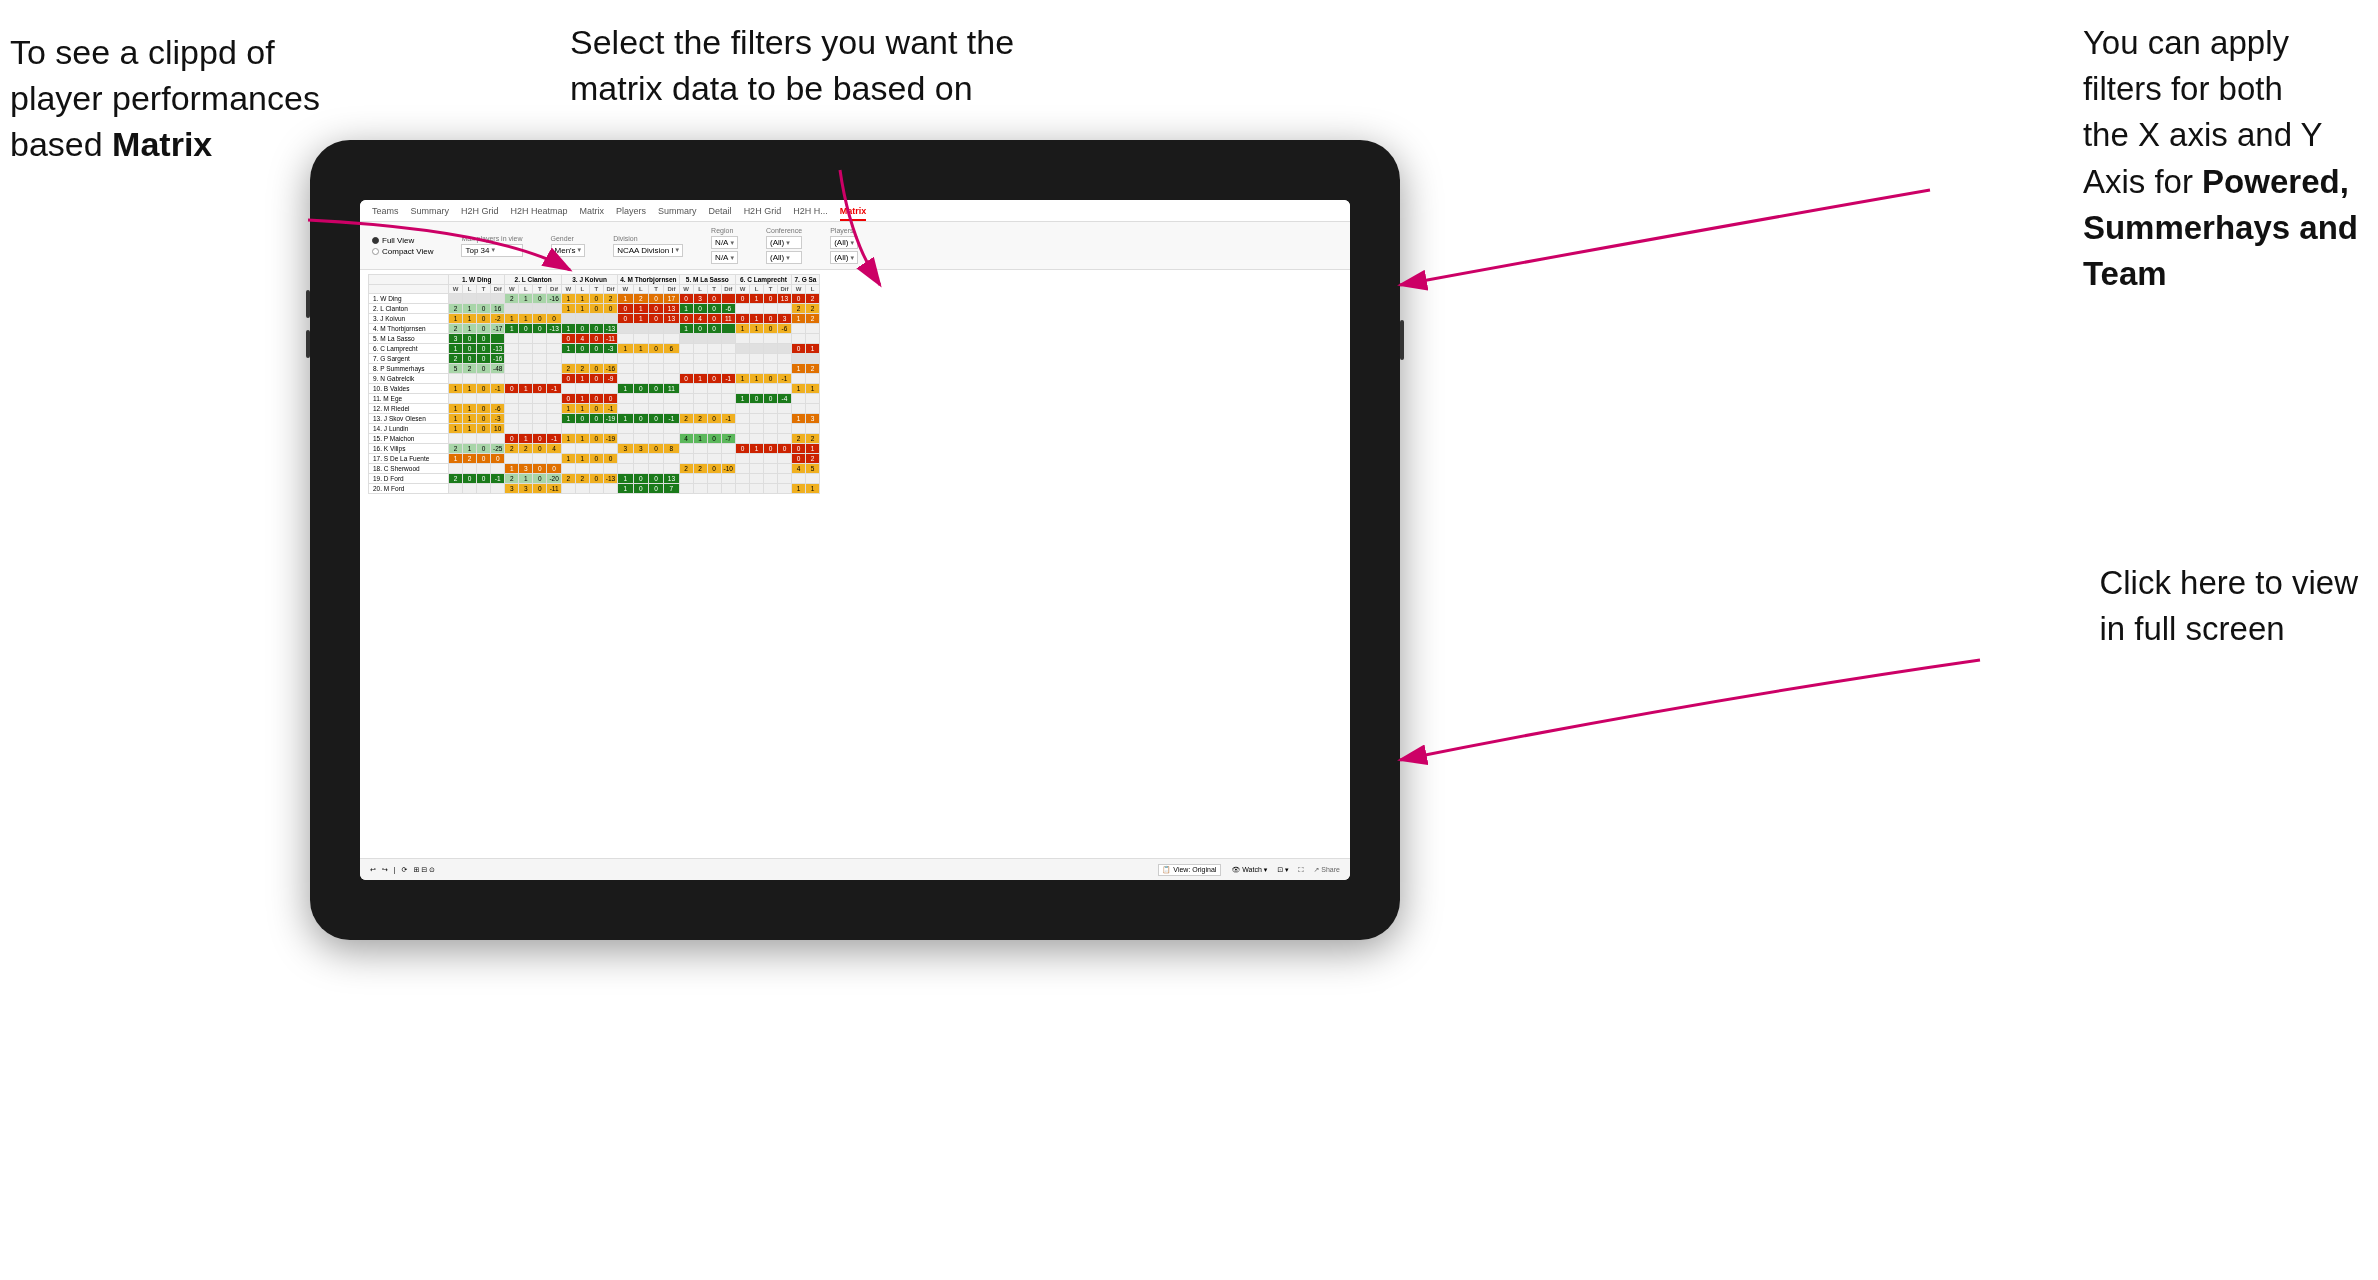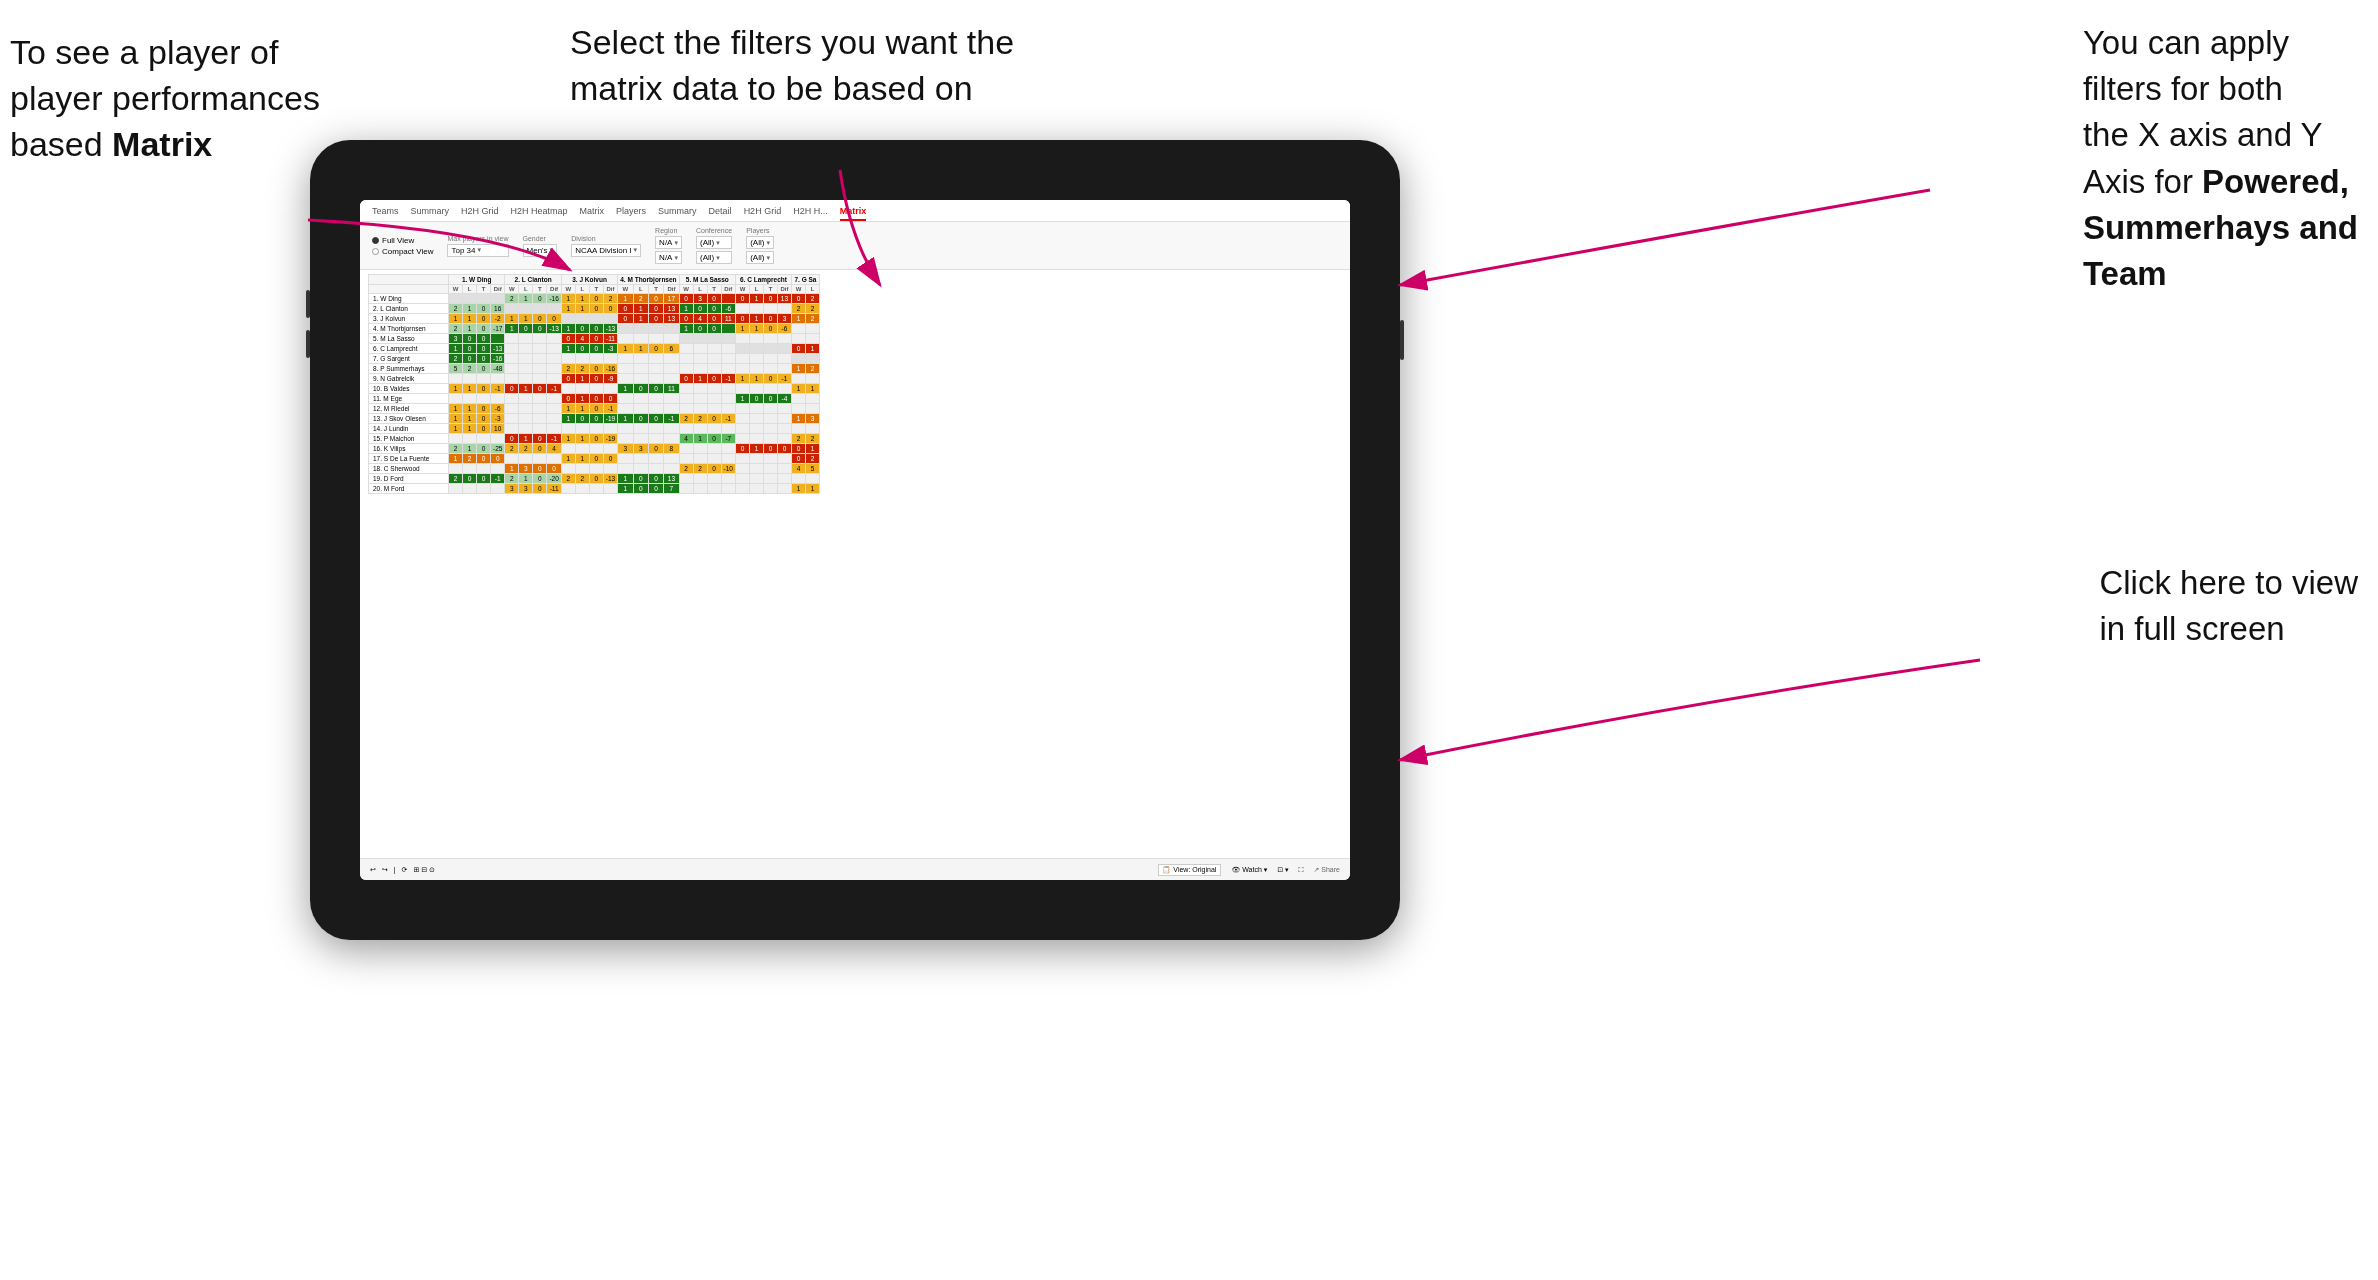--- a/index.html
+++ b/index.html
@@ -105,21 +105,21 @@
       border-bottom: 2px solid #e00;
       font-weight: 600;
     }
 
     
     .filter-row {
       background: #f8f8f8;
       padding: 5px 12px;
       display: flex;
       align-items: center;
-      gap: 14px;
+      gap: 28px;
       border-bottom: 1px solid #ddd;
       font-size: 8px;
     }
     .view-options {
       display: flex;
       flex-direction: column;
       gap: 2px;
     }
     .view-option {
       display: flex;
@@ -210,21 +210,21 @@
       right: 20px;
       font-size: 33px;
       line-height: 1.4;
       color: #111;
     }
   </style>
 </head>
 <body>
 
 <div class="annotation" style="top: 30px; left: 10px; max-width: 340px;">
-  <span>To see a player of</span><br>
+  <span>To see a clippd of</span><br>
   <span>player performances</span><br>
   <span>based </span><strong>Matrix</strong>
 </div>
 
 <div class="annotation" style="top: 20px; left: 570px; max-width: 520px; text-align: left;">
   Select the filters you want the<br>matrix data to be based on
 </div>
 
 <div class="annotation-right" style="top: 20px; max-width: 420px;">
   You  can apply<br>

